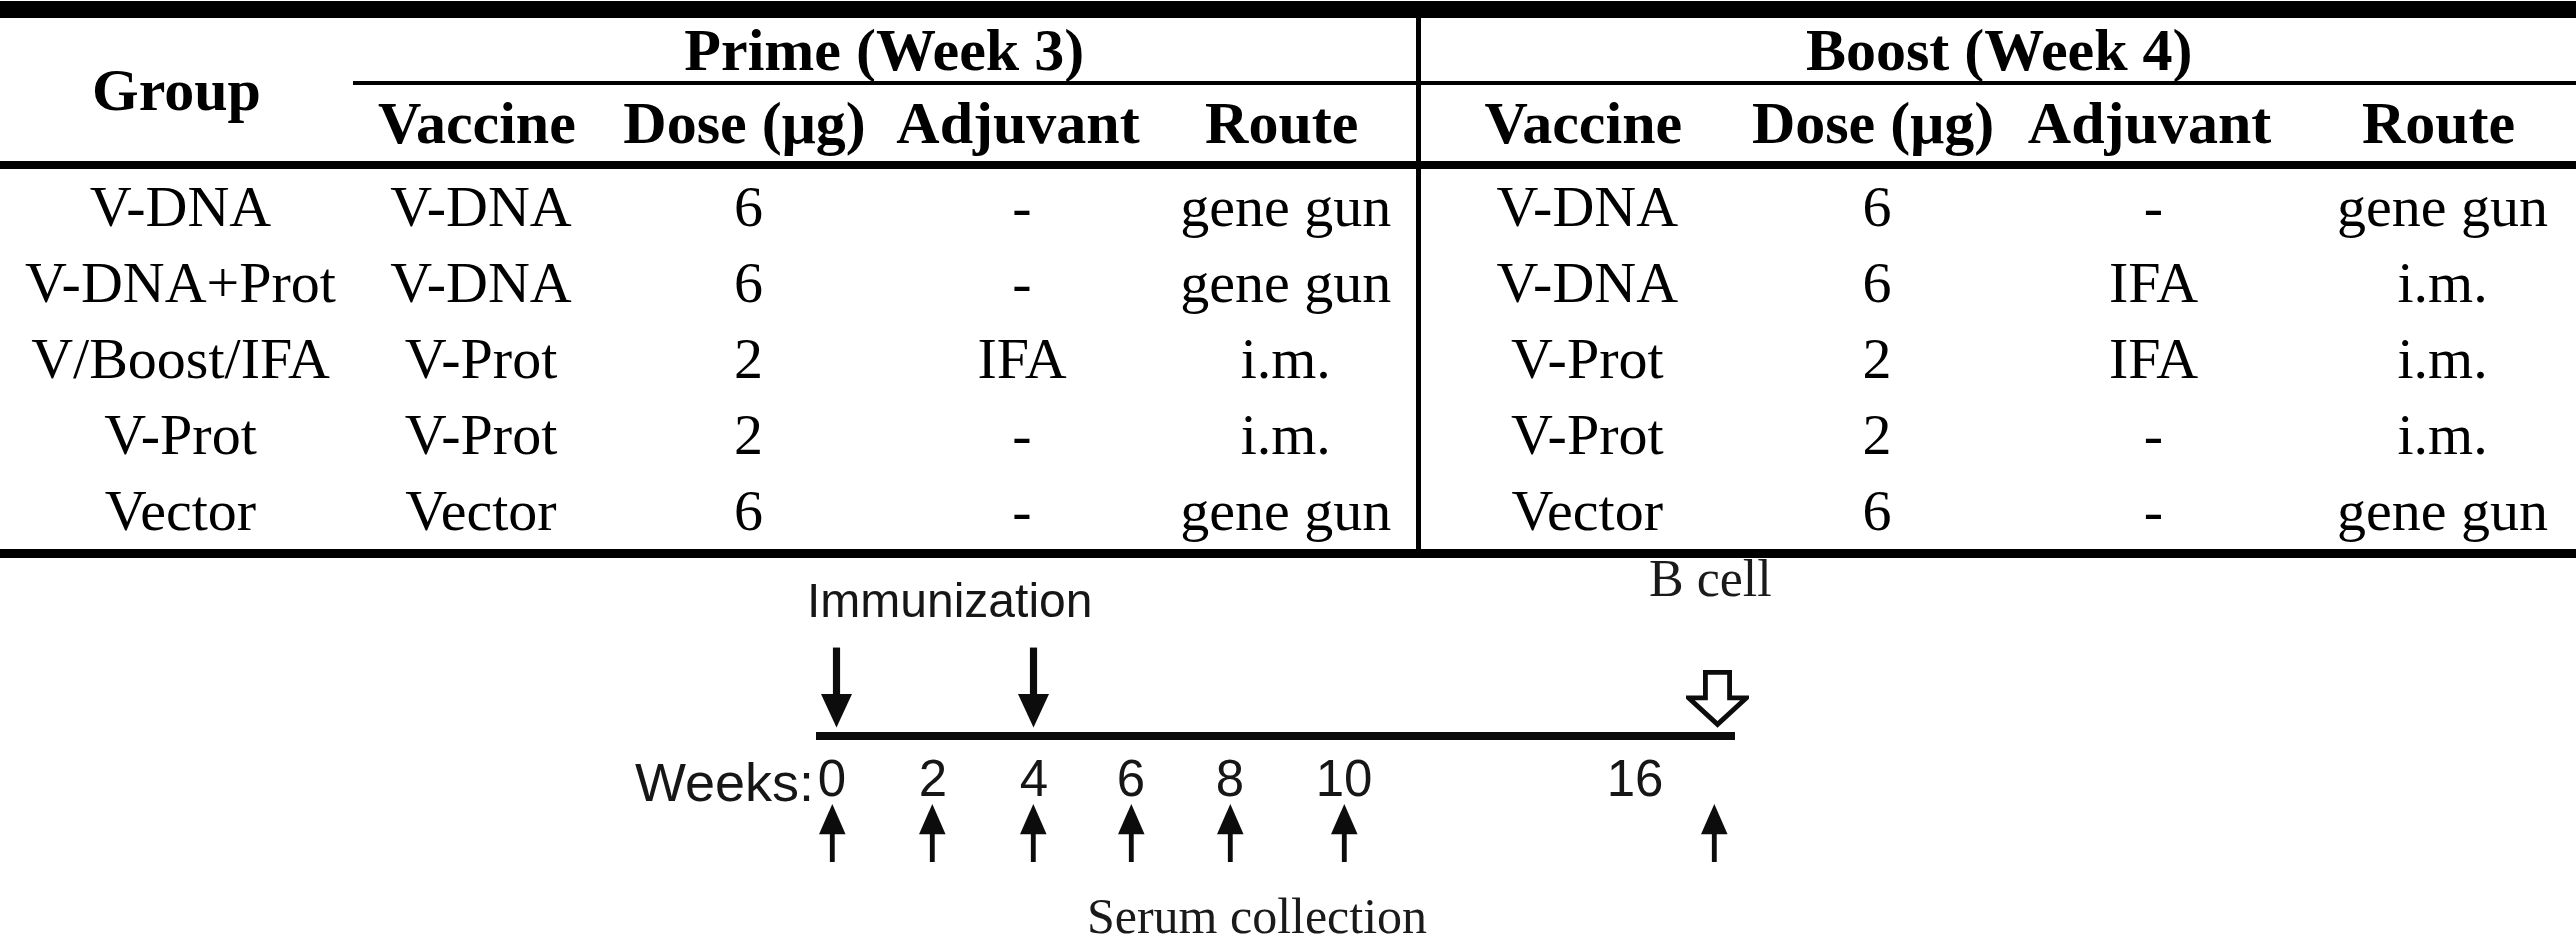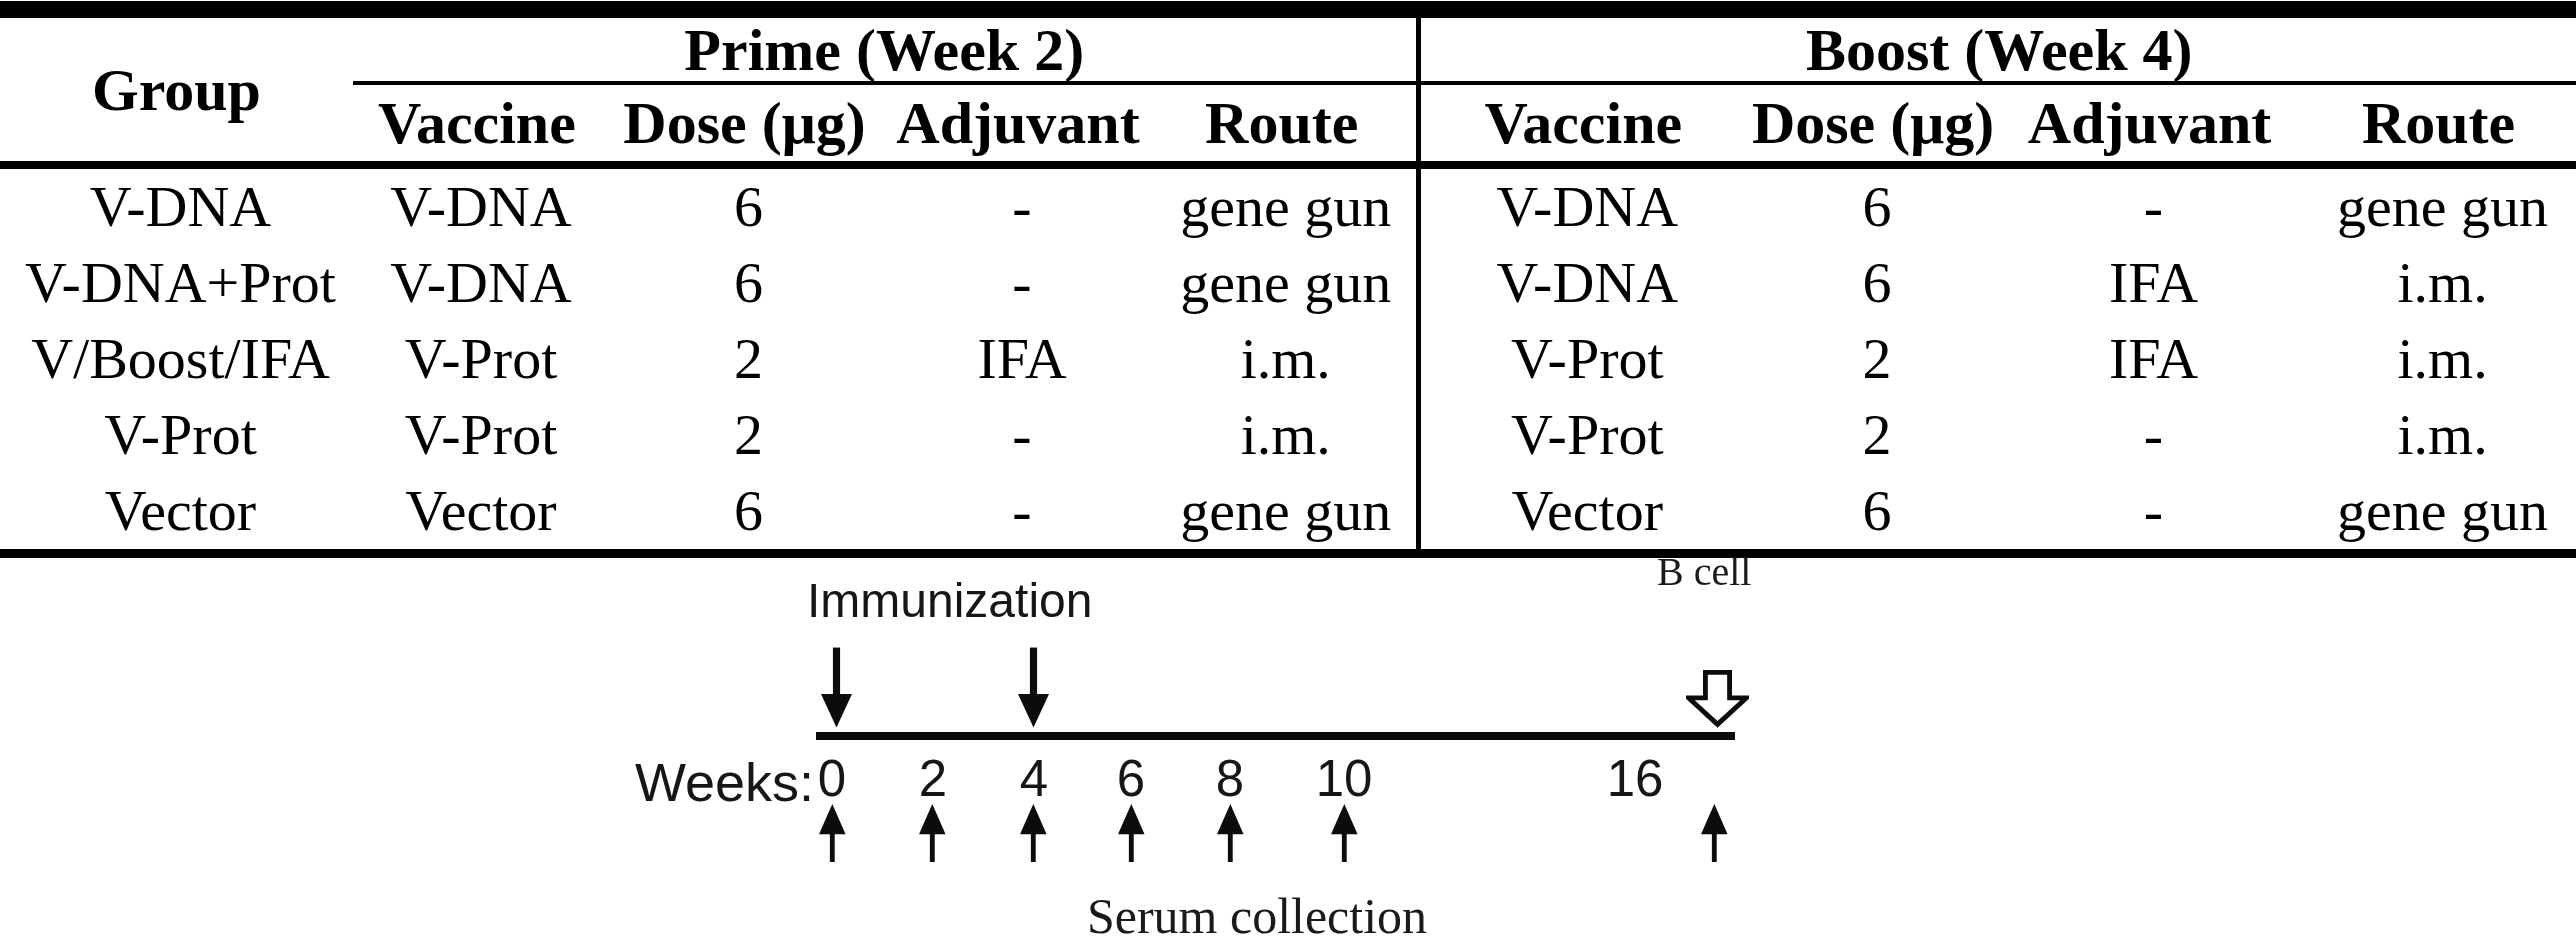--- a/index.html
+++ b/index.html
@@ -38,21 +38,21 @@
   .tl{position:absolute;}
   .sans{
     font-family:Liberation Sans, sans-serif;
     color:#161616;line-height:1;
   }
   .seriflbl{
     font-family:"Liberation Serif","DejaVu Serif",serif;
     color:#1a1a1a;line-height:1.06;
   }
   #immunization-label{left:807px;top:577px;font-size:48px;}
-  #bcell-label{left:1649px;top:551px;font-size:40px;margin-left:8px;}
+  #bcell-label{left:1649px;top:551px;font-size:52px;}
   #weeks-label{left:635px;top:755px;font-size:54px;}
   #axis-line{left:816px;top:732px;width:919px;height:7.8px;background:#0c0c0c;}
   .week-tick{
     position:absolute;top:753px;font-size:51px;
     transform:translateX(-50%);
   }
   .arrow{position:absolute;}
   #serum-label{left:1257px;top:890px;font-size:50px;transform:translateX(-50%);}
 </style>
 </head>
@@ -66,21 +66,21 @@
       <col style="width:260px">
       <col style="width:270px">
     <col style="width:328px">
       <col style="width:254px">
       <col style="width:299px">
       <col style="width:279px">
   </colgroup>
   <tbody>
       <tr class="hdr1">
     <th rowspan="2" class="groupcell">Group</th>
-    <th colspan="4" class="section">Prime (Week 2)</th>
+    <th colspan="4" class="section">Prime (Week 3)</th>
     <th colspan="4" class="section divider">Boost (Week 4)</th>
   </tr>
   <tr class="hdr2">
     <th>Vaccine</th>
     <th>Dose (μg)</th>
     <th>Adjuvant</th>
     <th>Route</th>
     <th class="divider">Vaccine</th>
     <th>Dose (μg)</th>
     <th>Adjuvant</th>

